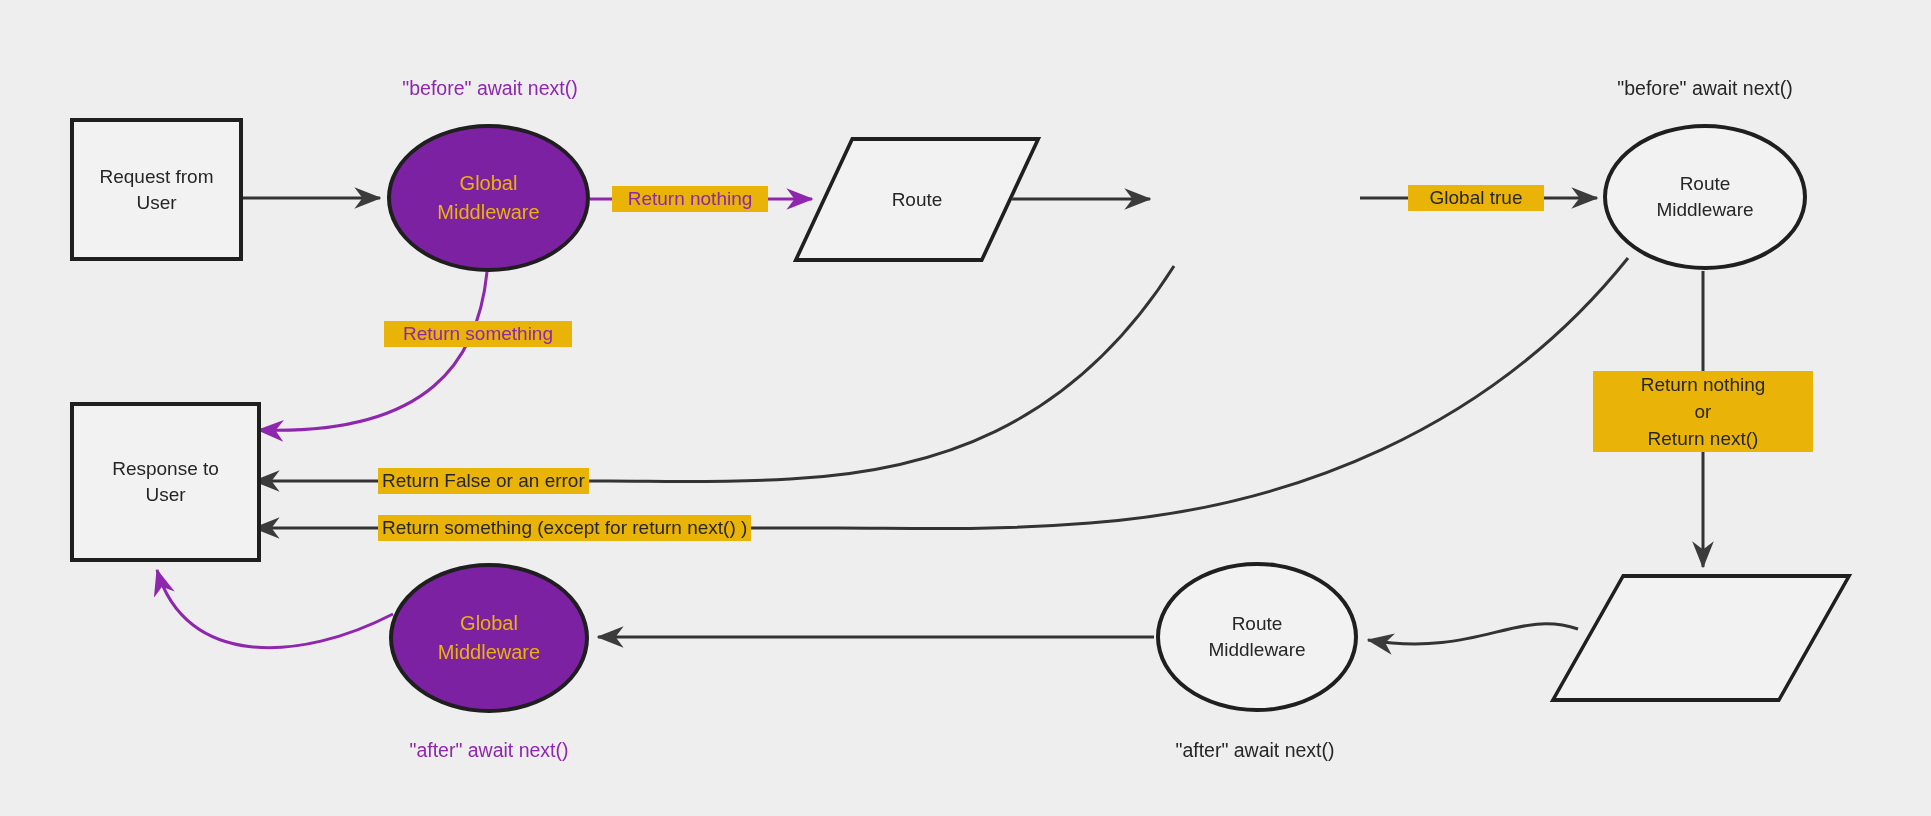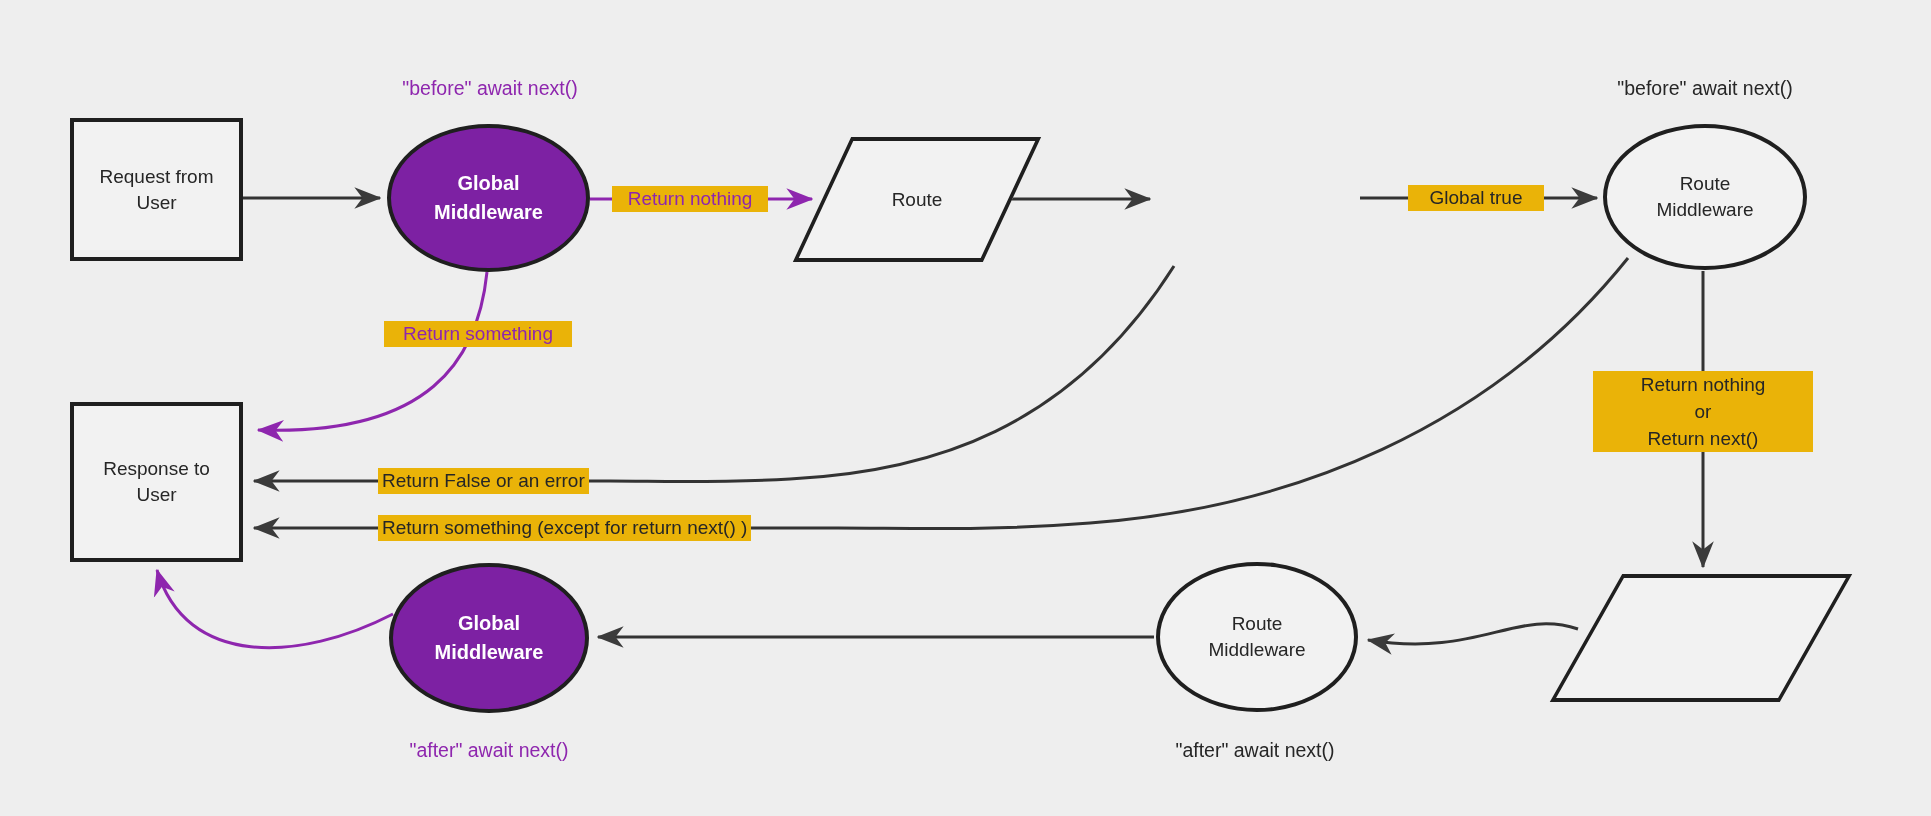--- a/index.html
+++ b/index.html
@@ -17,21 +17,21 @@
     white-space:pre-line;text-align:center;font-size:19px;line-height:26px;color:#262626;
   }
   .ellipse{border-radius:50%;}
   .rounded{border-radius:24px;}
   .para{position:absolute;z-index:3;box-sizing:border-box;background:#f2f2f2;border:4px solid #1f1f1f;}
   .para-text{
     position:absolute;z-index:4;display:flex;align-items:center;justify-content:center;
     background:transparent;border:none;
   }
   .purple-node{background:#7d21a3;}
-  .purple-node .node-label{color:#ffffff;font-weight:bold;font-size:20px;line-height:29px;}
+  .purple-node .node-label{color:#eab308;font-weight:normal;font-size:20px;line-height:29px;}
   .edge-label{
     position:absolute;z-index:2;background:#eab308;
     font-size:19px;line-height:26px;text-align:center;white-space:pre-line;
     padding:0 4px;box-sizing:border-box;
   }
   .free-label{
     position:absolute;z-index:2;font-size:19.5px;line-height:26px;text-align:center;white-space:pre;
   }
   .purple-text{color:#8e26ae;}
   .dark-text{color:#262626;}
@@ -106,18 +106,18 @@
   <div class="node ellipse" style="left:1156px;top:562px;width:202px;height:150px;">
     <div class="node-label">Route
 Middleware</div>
   </div>
 
   <div class="node ellipse purple-node" style="left:389px;top:563px;width:200px;height:150px;">
     <div class="node-label">Global
 Middleware</div>
   </div>
 
-  <div class="node" style="left:70px;top:402px;width:173px;height:160px;">
+  <div class="node" style="left:70px;top:402px;width:191px;height:160px;">
     <div class="node-label">Response to
 User</div>
   </div>
 
 </div>
 
 </body></html>

